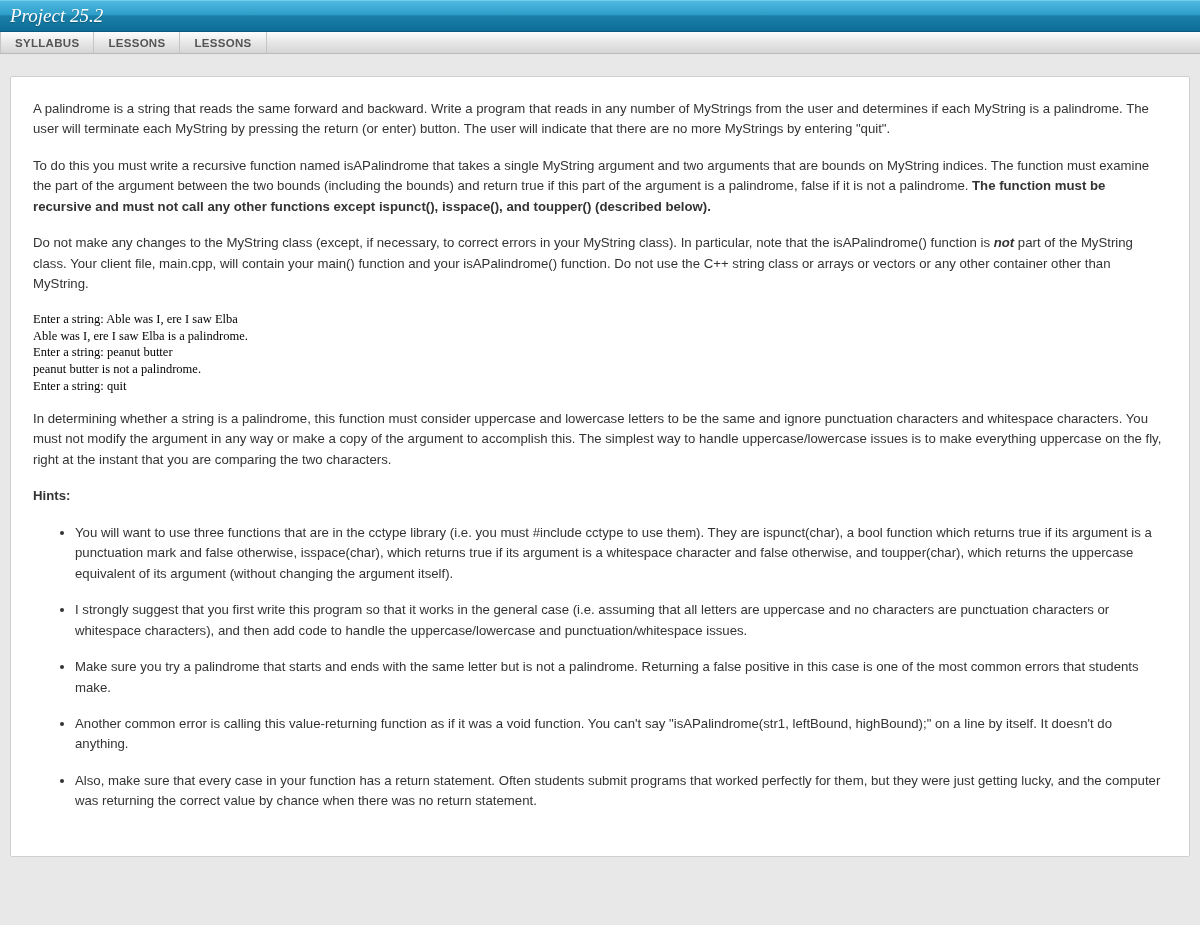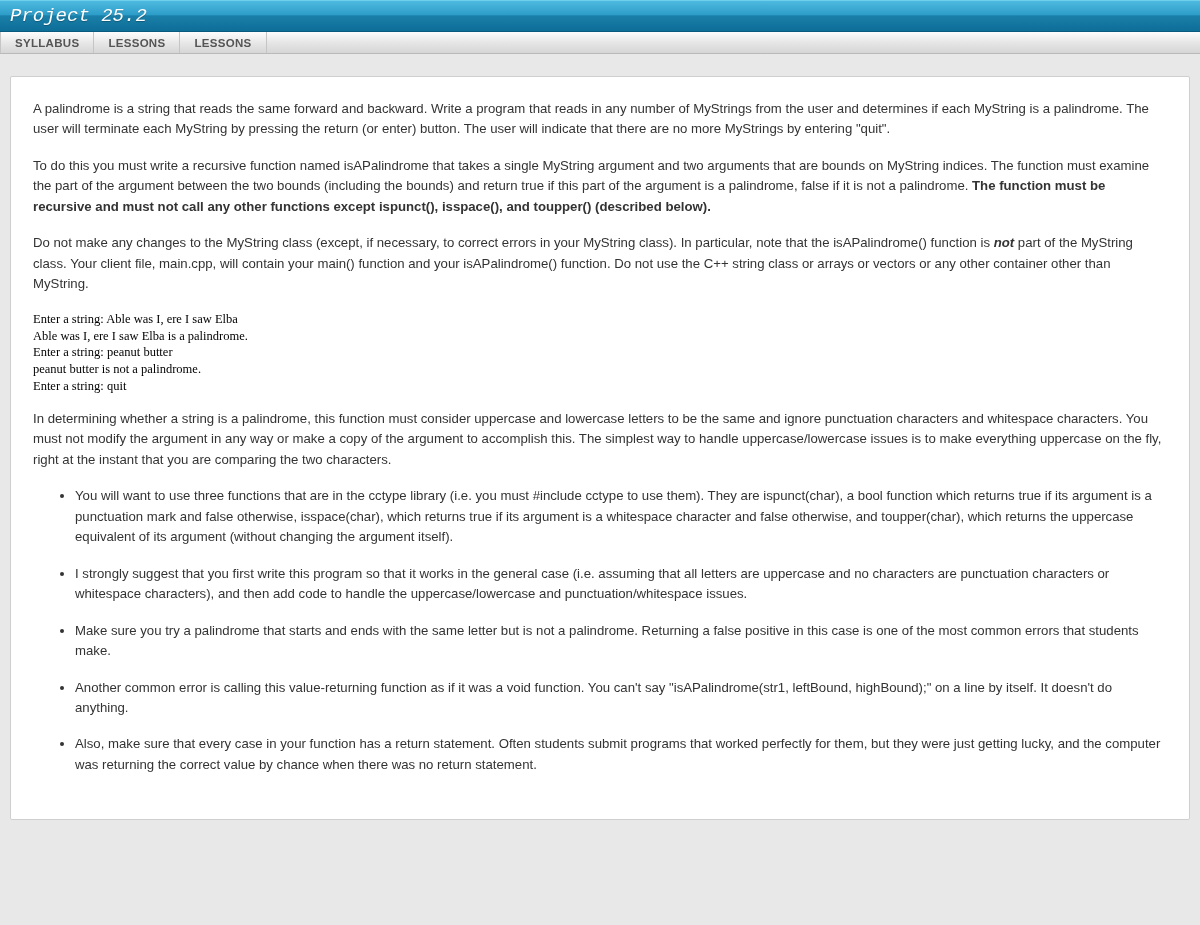--- a/index.html
+++ b/index.html
@@ -13,21 +13,21 @@
     background: linear-gradient(to bottom, #4fb9e0 0%, #2d9ec9 45%, #1a7fa8 50%, #0d6e98 100%);
     border-top: 1px solid #6fd0ee;
     border-bottom: 1px solid #0a5a7d;
     height: 32px;
     display: flex;
     align-items: center;
     padding: 0 10px;
   }
   .header-title {
     color: #ffffff;
-    font-family: Liberation Mono, monospace;
+    font-family: Liberation Serif, serif;
     font-size: 19px;
     font-style: italic;
     font-weight: 500;
     text-shadow: 0 1px 1px rgba(0,0,0,0.25);
   }
   .tabs-bar {
     background: linear-gradient(to bottom, #fdfdfd 0%, #e6e6e6 50%, #d6d6d6 100%);
     border-bottom: 1px solid #b9b9b9;
     display: flex;
     height: 22px;
@@ -110,20 +110,21 @@
 
     <pre class="sample">Enter a string: Able was I, ere I saw Elba
 Able was I, ere I saw Elba is a palindrome.
 Enter a string: peanut butter
 peanut butter is not a palindrome.
 Enter a string: quit</pre>
 
     <p>In determining whether a string is a palindrome, this function must consider uppercase and lowercase letters to be the same and ignore punctuation characters and whitespace characters. You must not modify the argument in any way or make a copy of the argument to accomplish this. The simplest way to handle uppercase/lowercase issues is to make everything uppercase on the fly, right at the instant that you are comparing the two characters.</p>
 
 
+    <p><strong>Hints:</strong></p>
 
     <ul class="hints">
       <li>You will want to use three functions that are in the cctype library (i.e. you must #include cctype to use them). They are ispunct(char), a bool function which returns true if its argument is a punctuation mark and false otherwise, isspace(char), which returns true if its argument is a whitespace character and false otherwise, and toupper(char), which returns the uppercase equivalent of its argument (without changing the argument itself).</li>
       <li>I strongly suggest that you first write this program so that it works in the general case (i.e. assuming that all letters are uppercase and no characters are punctuation characters or whitespace characters), and then add code to handle the uppercase/lowercase and punctuation/whitespace issues.</li>
       <li>Make sure you try a palindrome that starts and ends with the same letter but is not a palindrome. Returning a false positive in this case is one of the most common errors that students make.</li>
       <li>Another common error is calling this value-returning function as if it was a void function. You can't say "isAPalindrome(str1, leftBound, highBound);" on a line by itself. It doesn't do anything.</li>
       <li>Also, make sure that every case in your function has a return statement. Often students submit programs that worked perfectly for them, but they were just getting lucky, and the computer was returning the correct value by chance when there was no return statement.</li>
 
     </ul>
 

